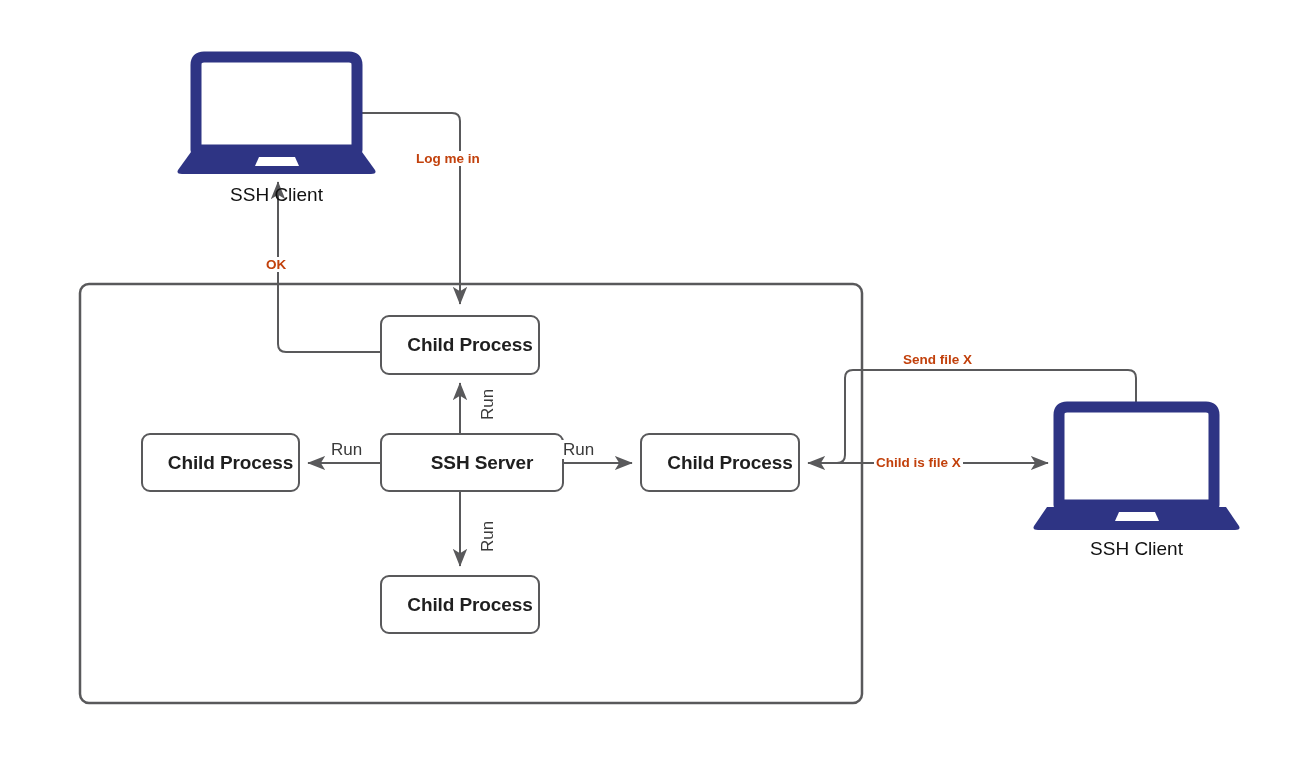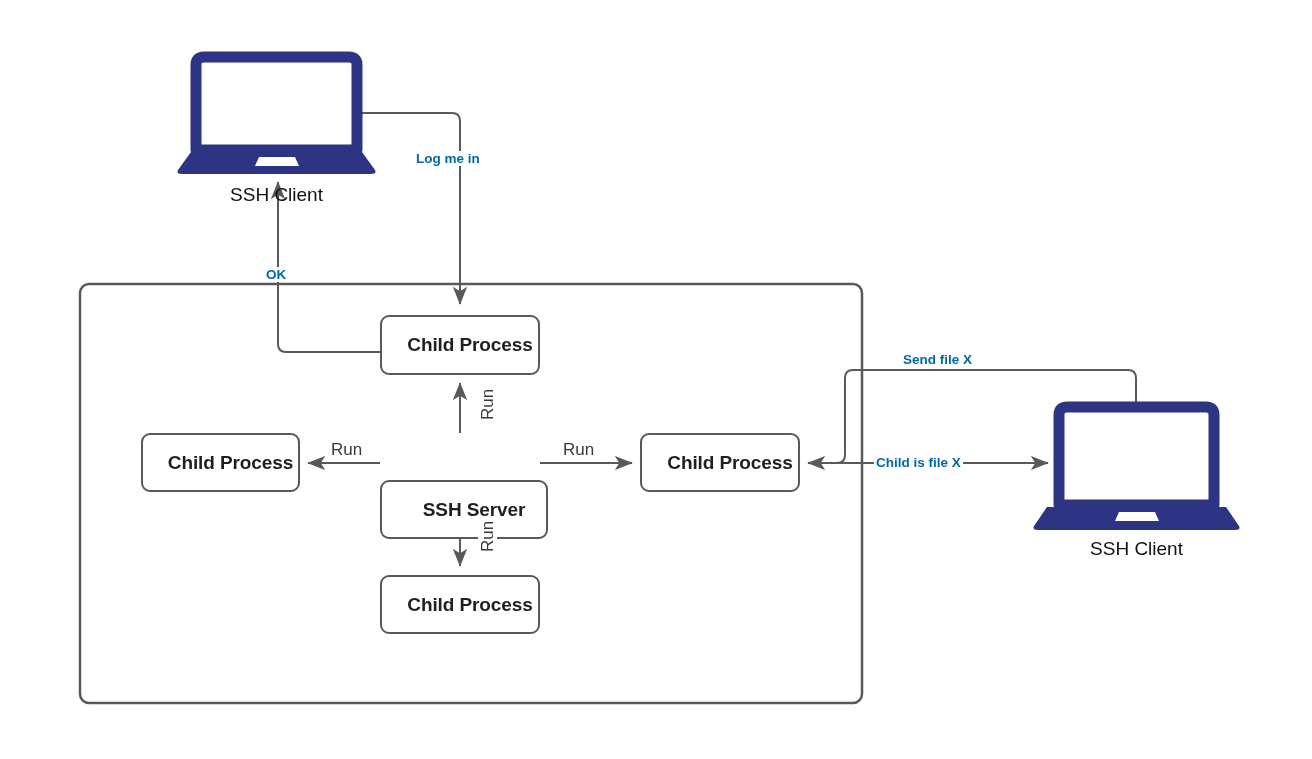--- a/index.html
+++ b/index.html
@@ -44,21 +44,21 @@
     position: absolute;
     font-size: 19px;
     color: #111111;
     font-family: "Liberation Sans", sans-serif;
     white-space: nowrap;
     text-align: center;
   }
   .edge-label {
     position: absolute;
     font-family: "Liberation Sans", sans-serif;
-    color: #0369a1;
+    color: #c2410c;
     white-space: nowrap;
   }
   .edge-label.bold {
     font-weight: bold;
     font-size: 13.5px;
   }
   .edge-label.plain {
     font-weight: normal;
     font-size: 17px;
     color: #3a3a3a;
@@ -116,21 +116,21 @@
   </svg>
 
   <div class="node-box" style="left:380px; top:315px; width:160px; height:60px;">
     <span>Child Process</span>
   </div>
 
   <div class="node-box" style="left:141px; top:433px; width:159px; height:59px;">
     <span>Child Process</span>
   </div>
 
-  <div class="node-box" style="left:380px; top:433px; width:168px; height:59px;margin-top:47px;">
+  <div class="node-box" style="left:380px; top:433px; width:184px; height:59px;">
     <span>SSH Server</span>
   </div>
 
   <div class="node-box" style="left:640px; top:433px; width:160px; height:59px;">
     <span>Child Process</span>
   </div>
 
   <div class="node-box" style="left:380px; top:575px; width:160px; height:59px;">
     <span>Child Process</span>
   </div>
@@ -140,21 +140,21 @@
   </div>
 
   <div class="device-caption" style="left:1059px; top:538px; width:155px;">
     <span>SSH Client</span>
   </div>
 
   <div class="edge-label bold" style="left:414px; top:151px;">
     <span class="label-chip">Log me in</span>
   </div>
 
-  <div class="edge-label bold" style="left:264px; top:267px;">
+  <div class="edge-label bold" style="left:264px; top:257px;">
     <span class="label-chip">OK</span>
   </div>
 
   <div class="edge-label plain rot" style="left:478px; top:422px;">
     <span class="label-chip">Run</span>
   </div>
 
   <div class="edge-label plain" style="left:329px; top:440px;">
     <span class="label-chip">Run</span>
   </div>

